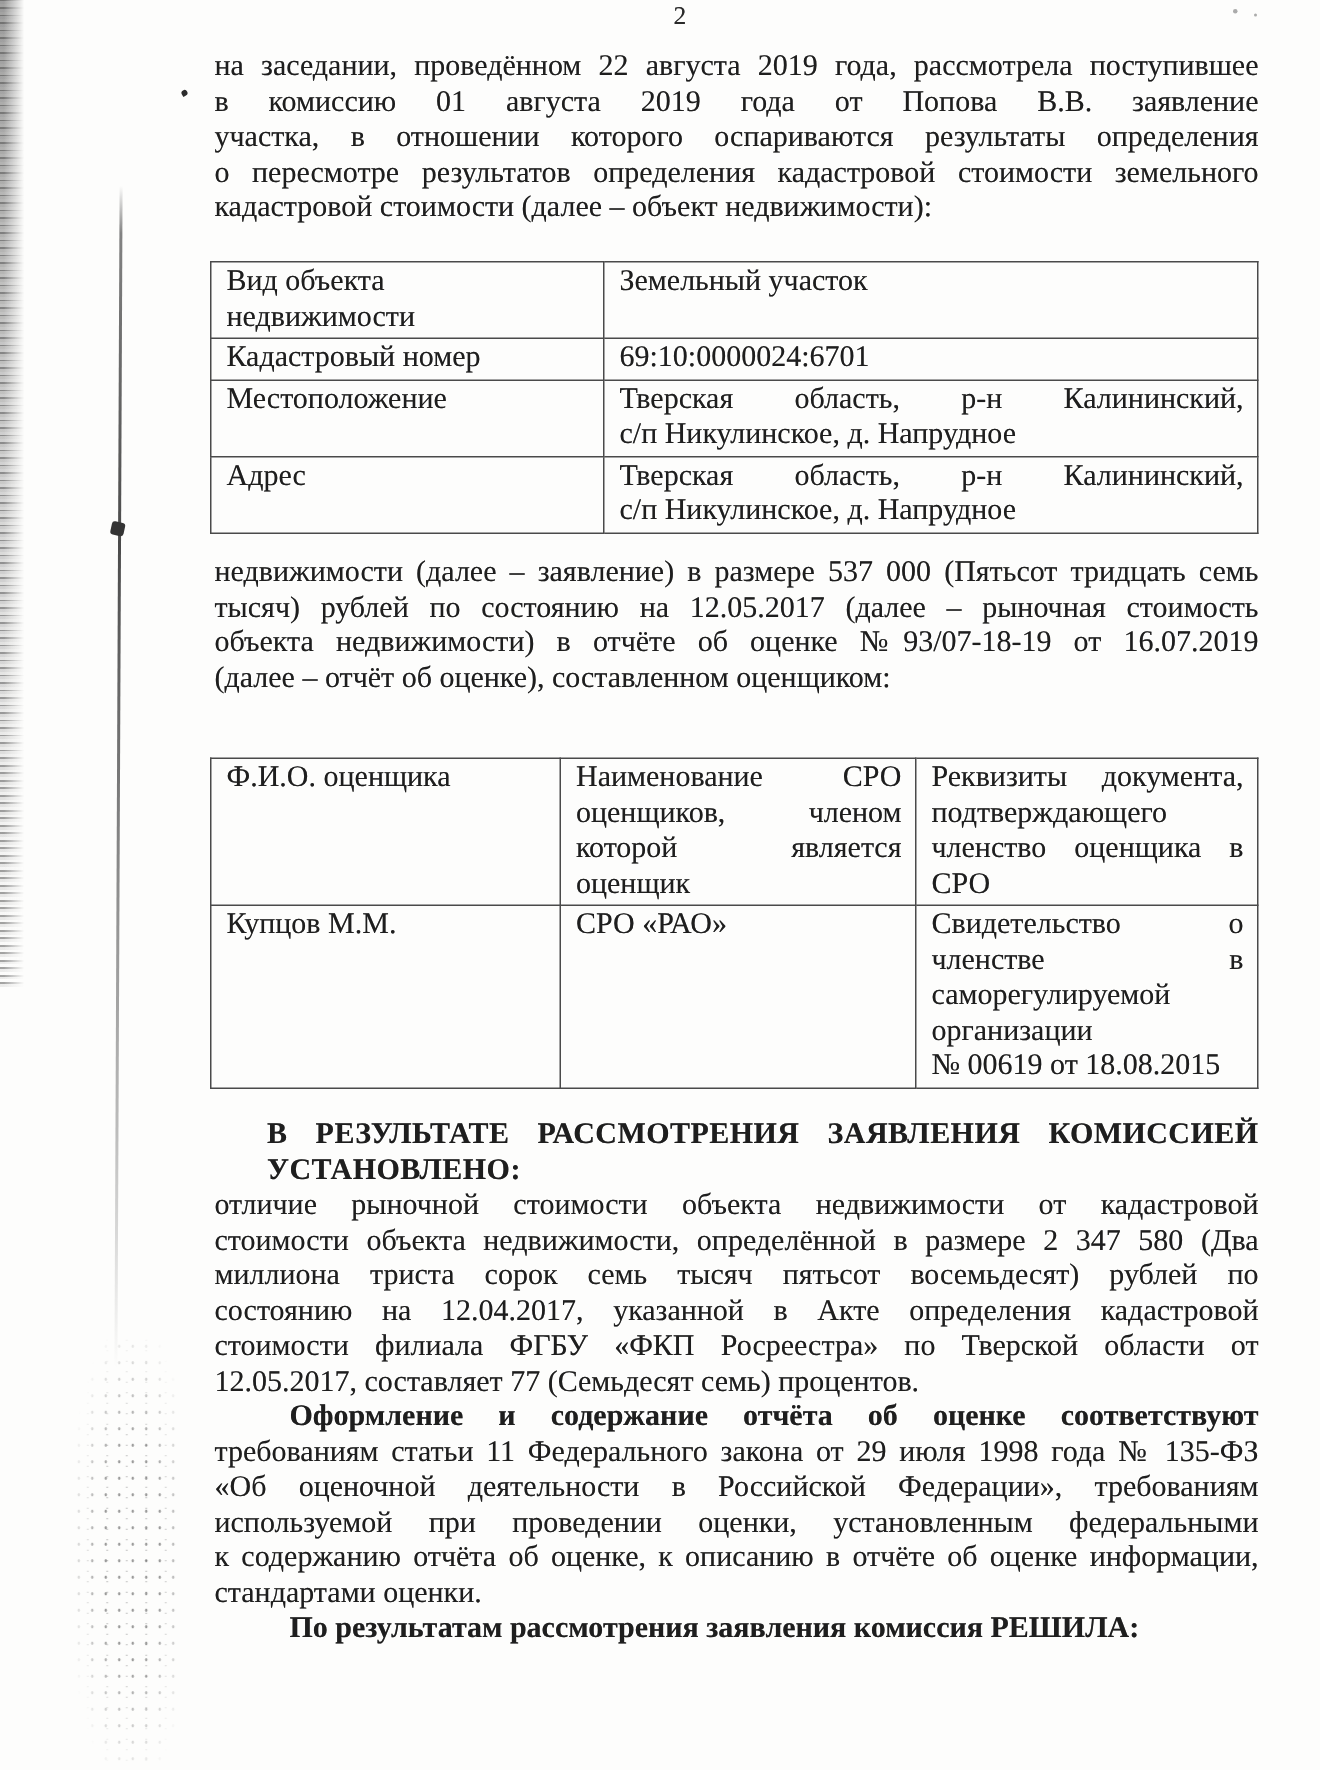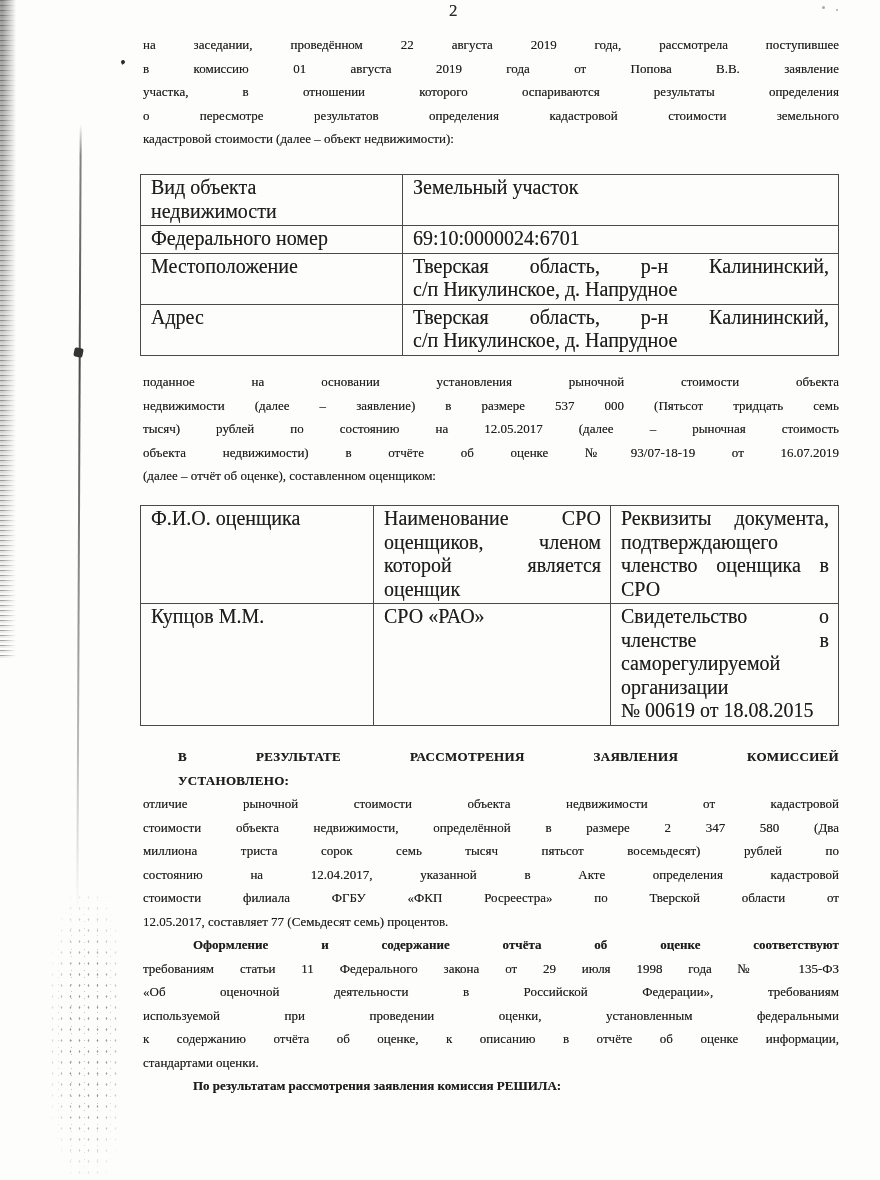--- a/index.html
+++ b/index.html
@@ -11,21 +11,21 @@
     color: #1e1e1e;
     overflow: hidden;
     text-shadow: 0 0 0.4px rgba(25,25,25,0.55);
   }
   #page-number {
     position: absolute; top: 1px; left: 449px;
     font-size: 17px; color: #2a2a2a;
   }
   .block {
     position: absolute; left: 143px; width: 696px;
-    font-size: 13px; line-height: 23.5px;
+    font-size: 20px; line-height: 23.5px;
   }
   .ln { text-align: justify; text-align-last: justify; }
   .ln.last { text-align-last: left; }
   .indent { padding-left: 50px; font-weight: bold; }
   .hb { font-weight: bold; letter-spacing: 0.3px; margin-left: 35px; }
 
   #p-intro { top: 33px; }
   #p-application { top: 370px; }
   #bottom-flow { top: 745px; }
 
@@ -114,21 +114,21 @@
         <td>
           <div class="ln last">Вид объекта</div>
           <div class="ln last">недвижимости</div>
         </td>
         <td>
           <div class="ln last">Земельный участок</div>
         </td>
       </tr>
       <tr style="height:24px">
         <td>
-          <div class="ln last">Федерального номер</div>
+          <div class="ln last">Кадастровый номер</div>
         </td>
         <td>
           <div class="ln last">69:10:0000024:6701</div>
         </td>
       </tr>
       <tr style="height:46px">
         <td>
           <div class="ln last">Местоположение</div>
         </td>
         <td>
@@ -142,21 +142,20 @@
         </td>
         <td>
           <div class="ln">Тверская область, р-н Калининский,</div>
           <div class="ln last">с/п Никулинское, д. Напрудное</div>
         </td>
       </tr>
     </tbody>
   </table>
 
   <div class="block" id="p-application">
-    <div class="ln">поданное на основании установления рыночной стоимости объекта</div>
     <div class="ln">недвижимости (далее – заявление)  в размере 537 000 (Пятьсот тридцать семь</div>
     <div class="ln">тысяч) рублей по состоянию на 12.05.2017 (далее – рыночная стоимость</div>
     <div class="ln">объекта недвижимости) в отчёте об оценке №93/07-18-19  от  16.07.2019</div>
     <div class="ln last">(далее – отчёт об оценке), составленном оценщиком:</div>
   </div>
 
   <table class="doc-table" id="t-appraiser">
     <colgroup>
         <col style="width:233px">
         <col style="width:237px">

